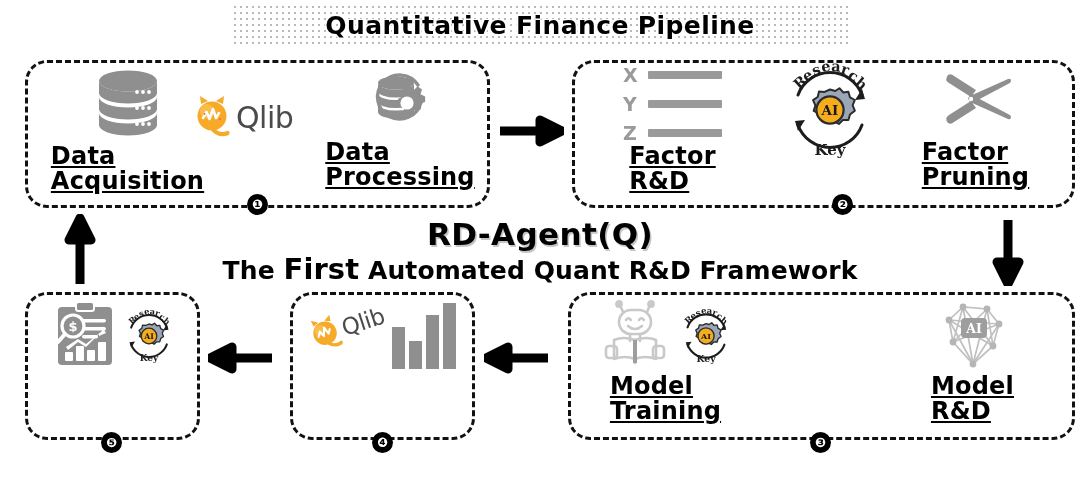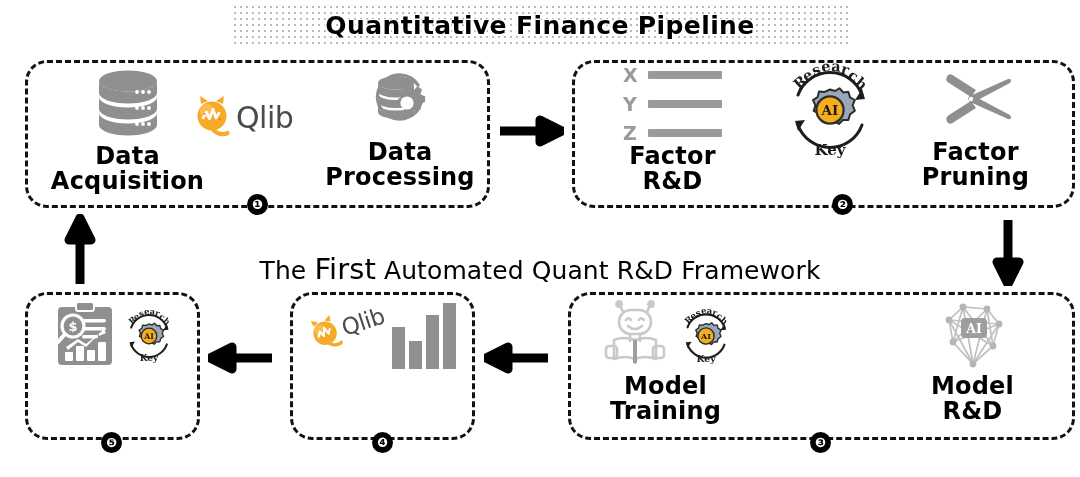--- a/index.html
+++ b/index.html
@@ -39,33 +39,33 @@
   .cell{
     position:absolute;
     box-sizing:border-box;
     display:flex;flex-direction:column;align-items:center;justify-content:flex-start;
   }
   .cell .icon-row{
     display:flex;align-items:center;justify-content:center;
     height:76px;
   }
   .cell .label{
-    text-align:center;font-weight:700;font-size:24px;line-height:1.06;
-    letter-spacing:.2px;white-space:pre-line;margin-top:2px;
+    text-align:left;font-weight:700;font-size:24px;line-height:1.06;
+    letter-spacing:.2px;white-space:pre-line;margin-top:2px;text-decoration:underline;
   }
 
   
   .center-main{
     position:absolute;left:0;top:216px;width:1080px;text-align:center;
     font-size:31px;font-weight:700;letter-spacing:.4px;
     text-shadow:1.5px 1.5px 0 rgba(150,150,150,.55);
   }
   .center-sub{
     position:absolute;left:0;top:252px;width:1080px;text-align:center;
-    font-size:25px;font-weight:400;letter-spacing:.1px;
+    font-size:25px;font-weight:700;letter-spacing:.1px;
   }
   .center-sub .big{font-size:29px;}
 
   
   .num-badge{
     position:absolute;width:21px;height:21px;border-radius:50%;
     background:#000;color:#fff;
     font-size:13px;font-weight:700;
     display:flex;align-items:center;justify-content:center;
     line-height:1;
@@ -225,20 +225,21 @@
     <div class="label">Factor
 Pruning</div>
   </div>
 
   <div class="num-badge" style="left:832px;top:194px;">❷</div>
 
   <svg class="arrow" style="left:990px;top:218px;" width="36" height="68" viewBox="0 0 36 68">
     <path d="M18 2 L18 44 M7 44 L18 66 L29 44 Z" stroke="#000" stroke-width="9" fill="#000" stroke-linejoin="round"></path>
   </svg>
 
+  <div class="center-main">RD-Agent(Q)</div>
   <div class="center-sub">
     <span>The </span><span class="big">First</span><span> Automated Quant R&amp;D Framework</span>
   </div>
 
   <div class="box" style="left:25px;top:292px;width:175px;height:148px;"></div>
 
   <div class="cell" style="left:25px;top:296px;width:175px;height:140px;">
     <div class="icon-row">
       <svg width="66" height="68" viewBox="0 0 66 68">
         <rect x="6" y="7" width="54" height="58" rx="4" fill="#8f8f8f"></rect>

